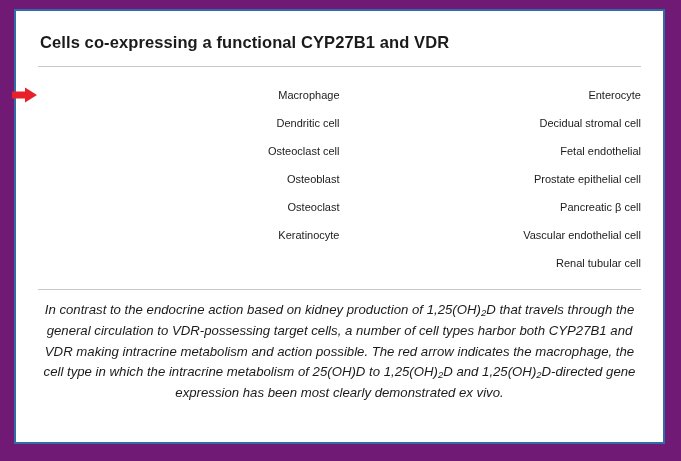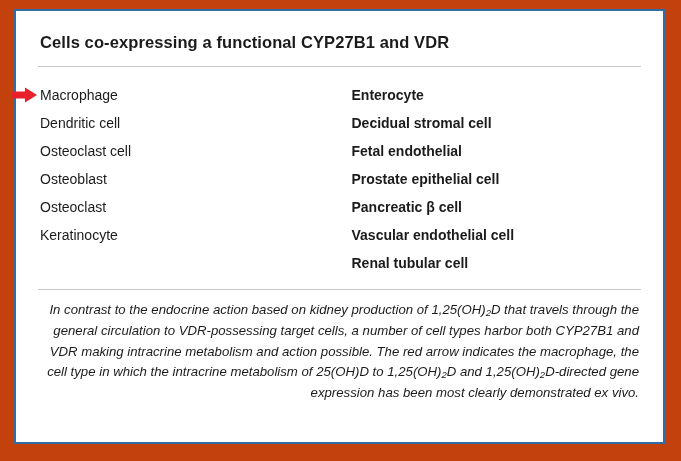--- a/index.html
+++ b/index.html
@@ -5,21 +5,21 @@
   html, body {
     margin: 0;
     padding: 0;
     background: #ffffff;
     font-family: "Liberation Sans", sans-serif;
   }
   #page {
     position: relative;
     width: 681px;
     height: 461px;
-    background: #c2410c;
+    background: #701a75;
     overflow: hidden;
   }
   .panel {
     position: absolute;
     left: 14px;
     top: 9px;
     width: 651px;
     height: 435px;
     box-sizing: border-box;
     border: 2px solid #2f6ca8;
@@ -43,46 +43,47 @@
   }
   .cells {
     display: flex;
     margin-top: 14px;
   }
   .col {
     flex: 0 0 50%;
     box-sizing: border-box;
   }
   .col.left { padding-left: 2px; }
-  .col.right { padding-left: 12px; font-weight: bold; }
+  .col.right { padding-left: 12px; }
   .cell-item {
     position: relative;
-    font-size: 14px;
+    font-size: 11px;
     color: #1b1b1b;
     height: 28px;
     line-height: 28px;
     white-space: nowrap;
+    text-align: right;
   }
   .cell-item .label { display: inline-block; }
   .arrow-icon {
     position: absolute;
     left: -28px;
     top: 50%;
     transform: translateY(-50%);
     width: 26px;
     height: 16px;
     display: block;
   }
   .note {
     margin-top: 10px;
     font-size: 13.2px;
     font-style: italic;
     color: #1b1b1b;
     line-height: 1.55;
-    text-align: right;
+    text-align: center;
     padding: 0 2px;
   }
   .note sub {
     font-size: 9.5px;
     vertical-align: -0.25em;
   }
 </style>
 </head>
 <body>
 

